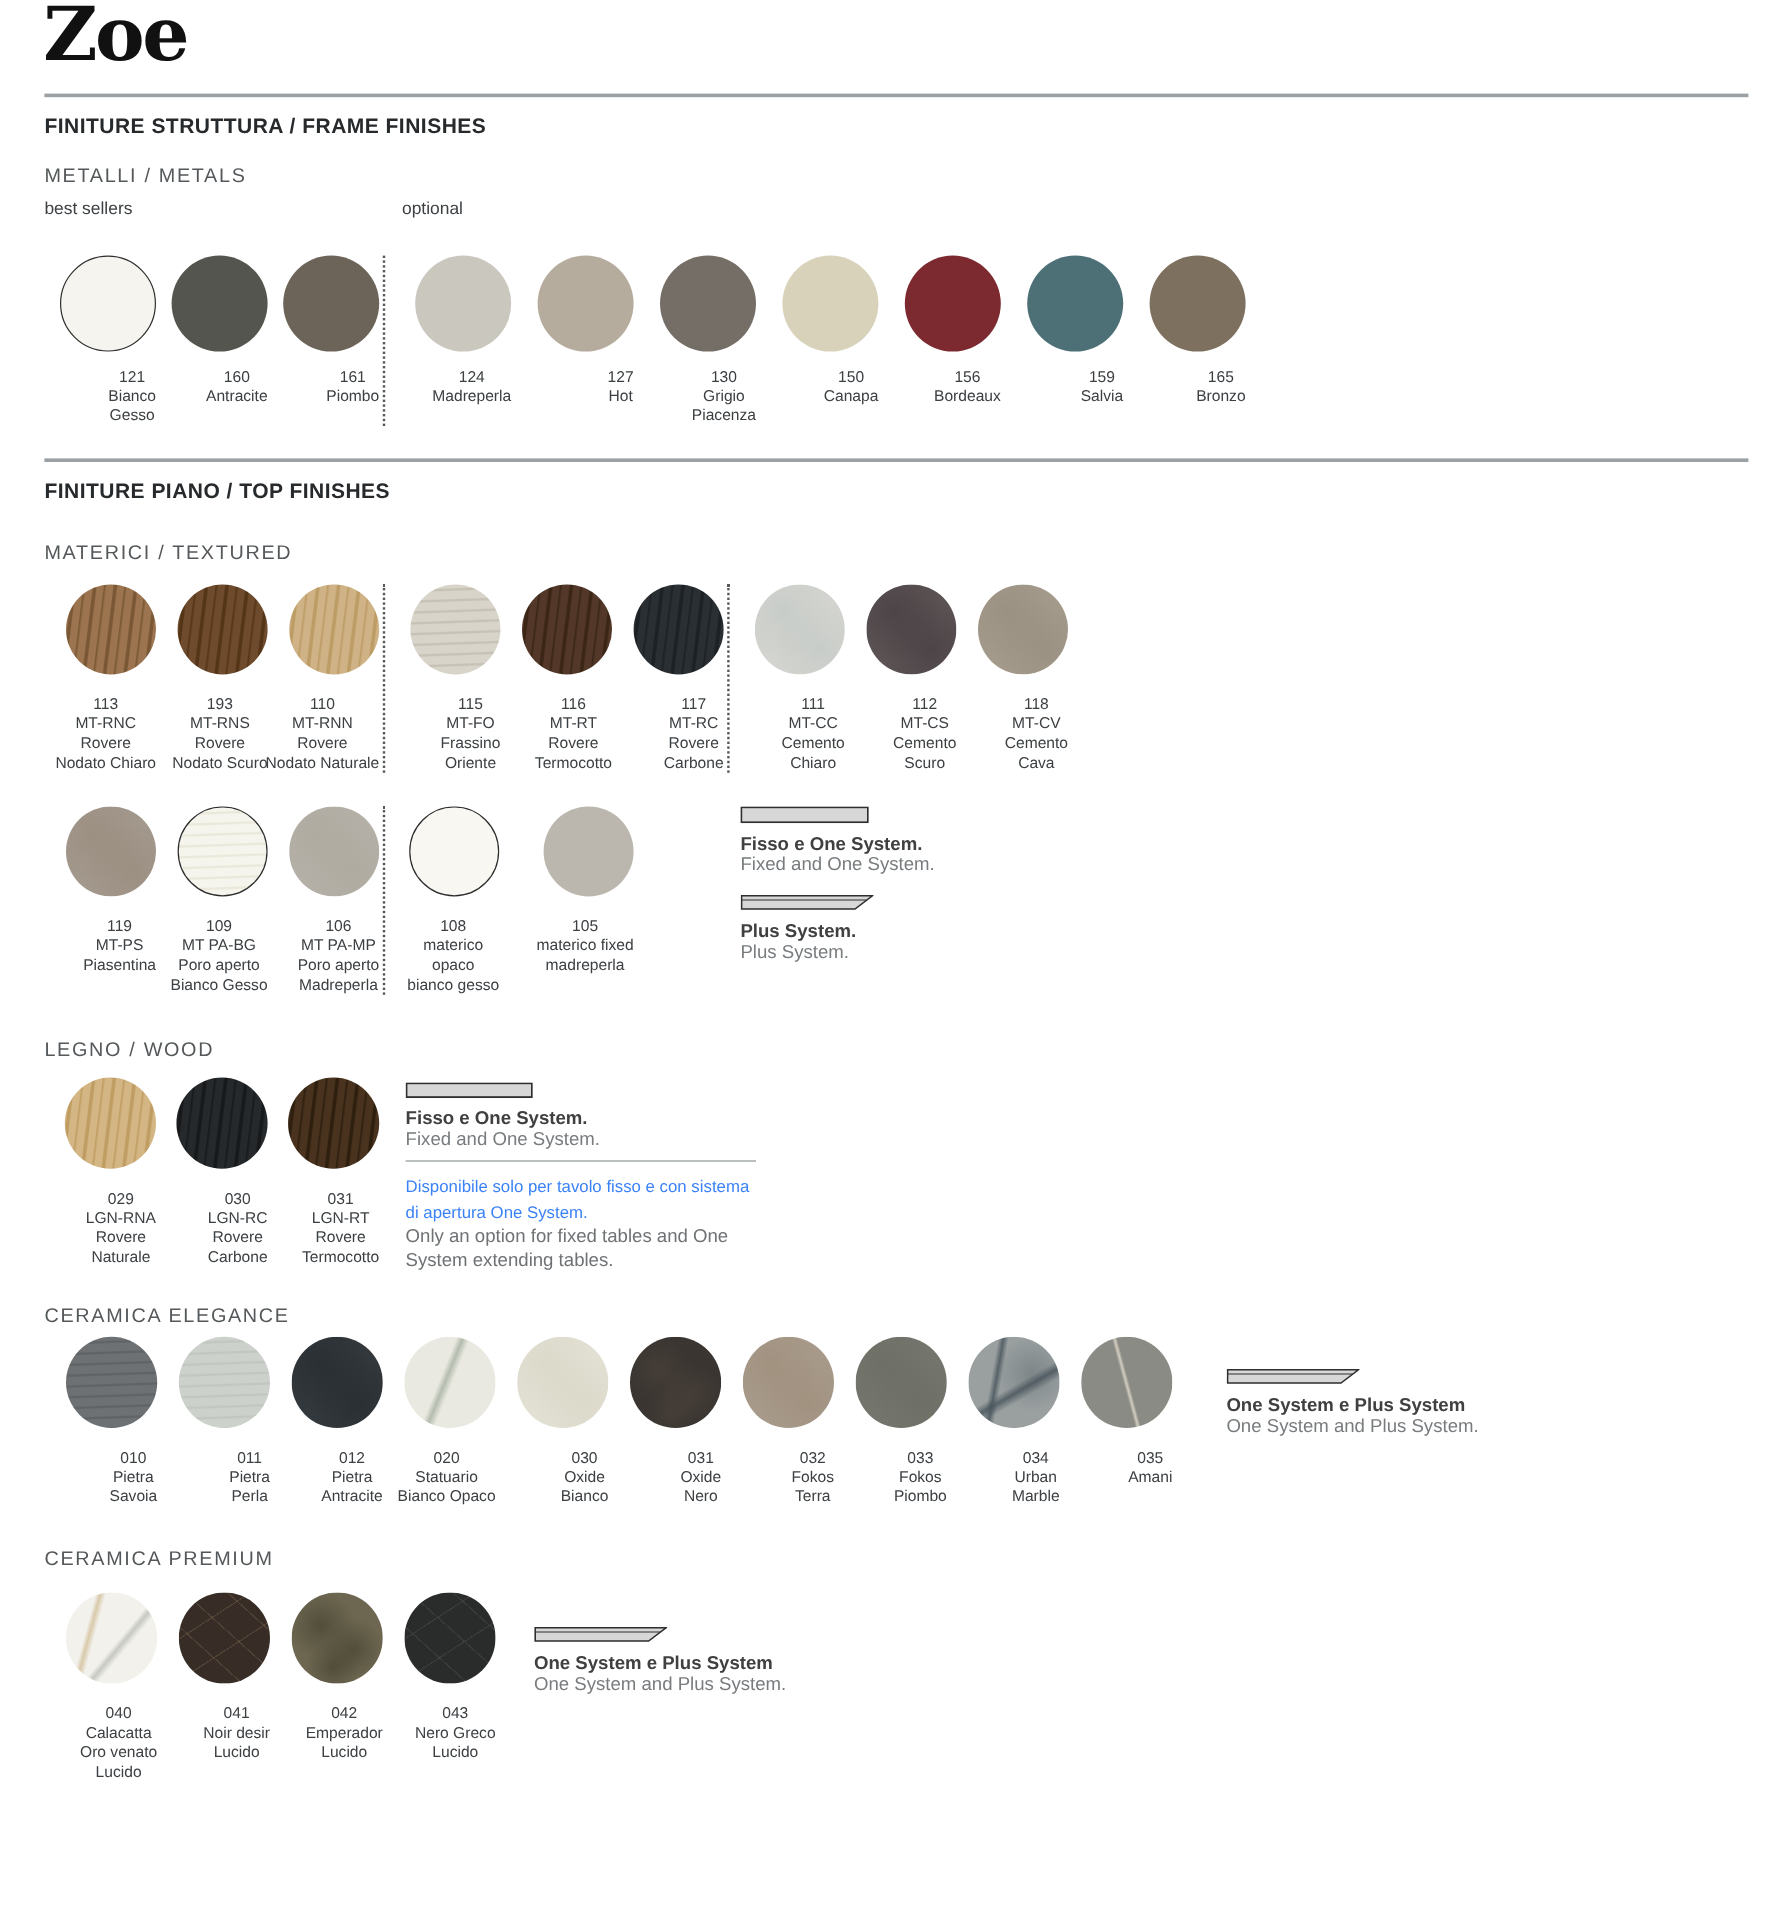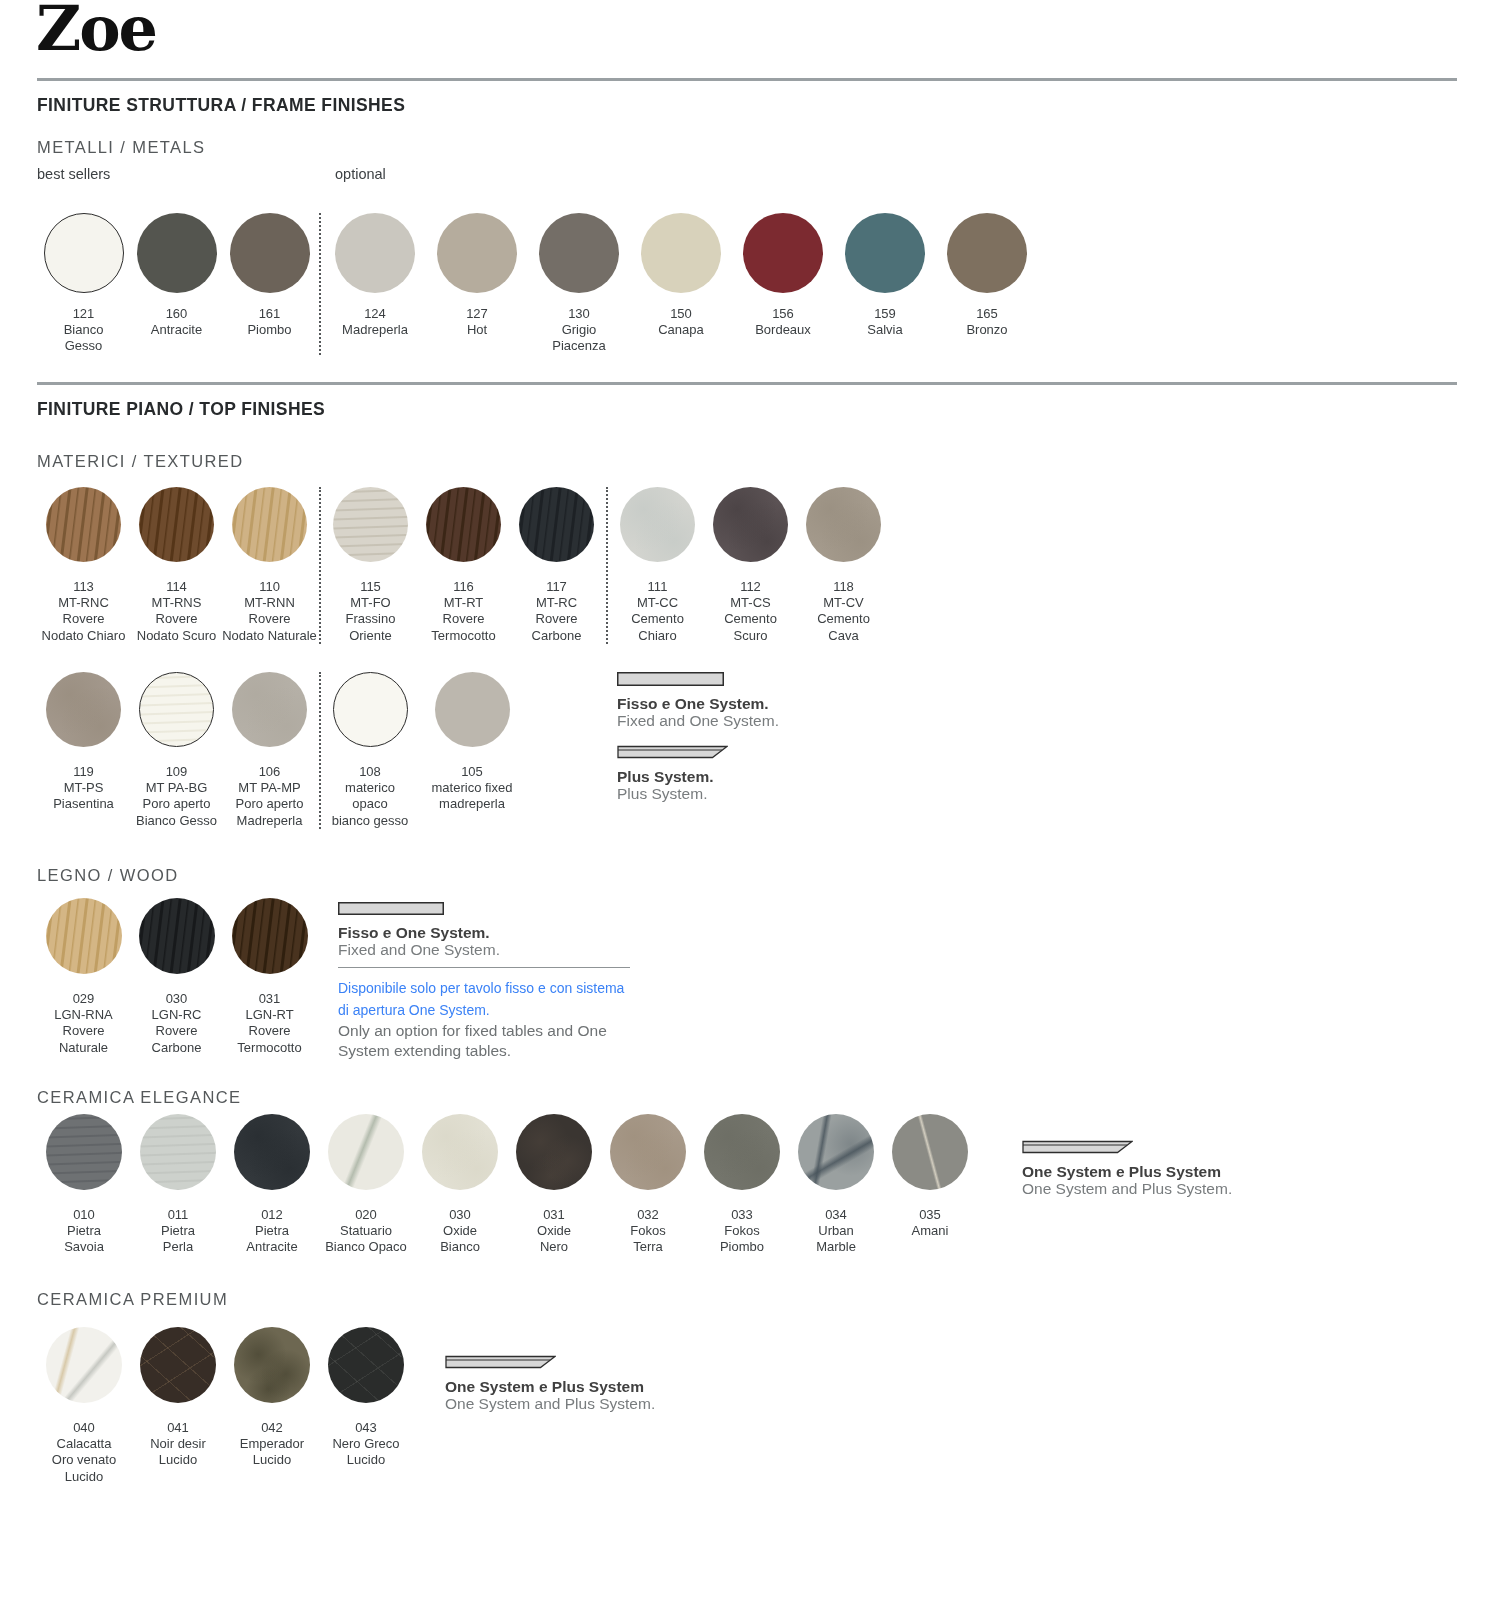--- a/index.html
+++ b/index.html
@@ -7,21 +7,21 @@
         font-family:"Liberation Sans",sans-serif;color:#3c4043;}
   .abs{position:absolute;}
   .title{left:36px;top:-8px;font-family:"DejaVu Serif",serif;font-weight:700;
          font-size:62px;letter-spacing:-2px;color:#111;}
   .rule{left:37px;width:1420px;height:3px;background:#9aa0a3;}
   .h-main{left:37px;font-weight:700;font-size:17.5px;letter-spacing:.4px;color:#272a2c;}
   .h-sub{left:37px;font-size:16.5px;letter-spacing:1.4px;color:#54585a;}
   .h-group{font-size:14.5px;color:#3c4043;}
   .swatch-row{position:absolute;display:flex;align-items:stretch;}
   .group{display:flex;}
-  .cell{display:flex;flex-direction:column;align-items:center;flex-shrink:0;}
+  .cell{display:flex;flex-direction:column;align-items:flex-end;flex-shrink:0;}
   .dot{border-radius:50%;flex-shrink:0;}
   .dot.outlined{border:1.3px solid #2c2c2c;box-sizing:border-box;}
   .lbl{text-align:center;font-size:13px;line-height:16.2px;color:#3c4043;white-space:nowrap;}
   .dash-div{flex-shrink:0;width:0;border-left:2px dotted #55585a;align-self:stretch;}
   
   .metals .g0 .cell{width:93px;} .metals .g1 .cell{width:102px;}
   .metals .dot{width:80px;height:80px;margin-bottom:13px;}
   .metals .dash-div{margin:0 3px;}
   
   .tex .dot{width:75px;height:75px;margin-bottom:17px;}
@@ -146,21 +146,21 @@
           <div class="lbl">
             <div>113</div>
             <div>MT-RNC</div>
             <div>Rovere</div>
             <div>Nodato Chiaro</div>
           </div>
         </div>
         <div class="cell">
           <div class="dot" style="background: repeating-linear-gradient(97deg, rgb(110, 75, 45) 0px, rgb(110, 75, 45) 5px, rgb(85, 53, 24) 6px, rgb(85, 53, 24) 8px, rgb(110, 75, 45) 9px, rgb(110, 75, 45) 14px, rgb(85, 53, 24) 15px, rgb(110, 75, 45) 17px);"></div>
           <div class="lbl">
-            <div>114</div>
+            <div>193</div>
             <div>MT-RNS</div>
             <div>Rovere</div>
             <div>Nodato Scuro</div>
           </div>
         </div>
         <div class="cell">
           <div class="dot" style="background: repeating-linear-gradient(97deg, rgb(207, 178, 133) 0px, rgb(207, 178, 133) 5px, rgb(189, 157, 102) 6px, rgb(189, 157, 102) 8px, rgb(207, 178, 133) 9px, rgb(207, 178, 133) 14px, rgb(189, 157, 102) 15px, rgb(207, 178, 133) 17px);"></div>
           <div class="lbl">
             <div>110</div>
             <div>MT-RNN</div>

